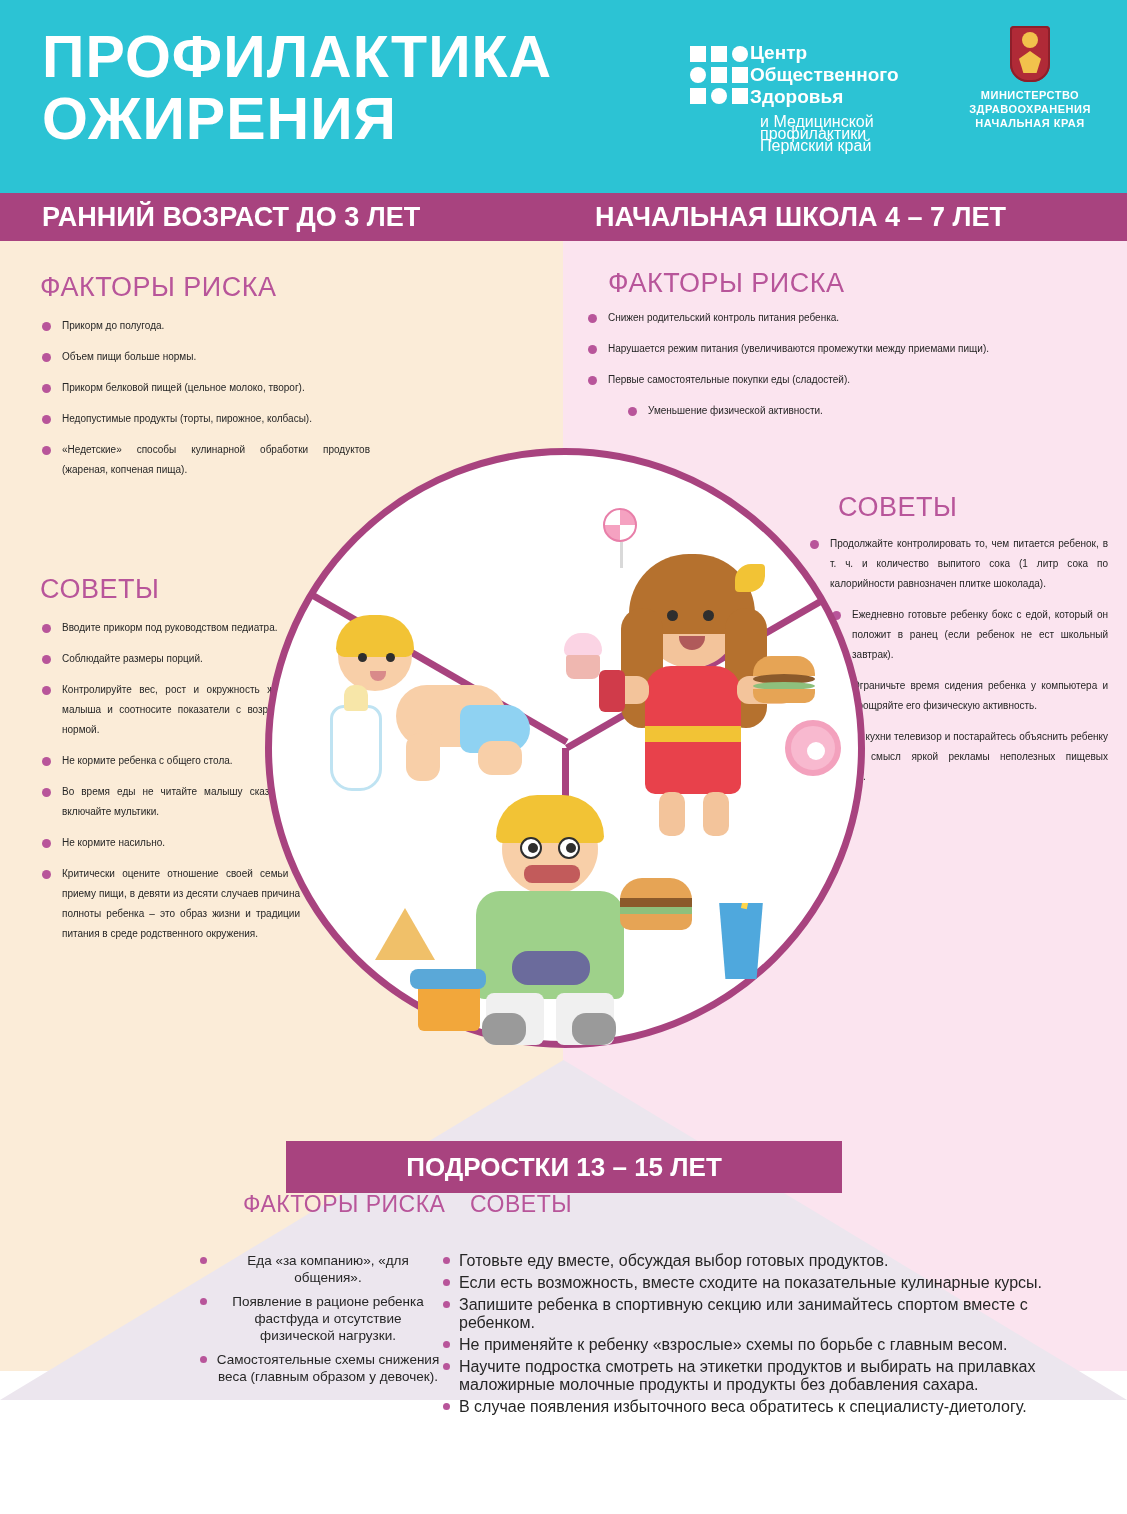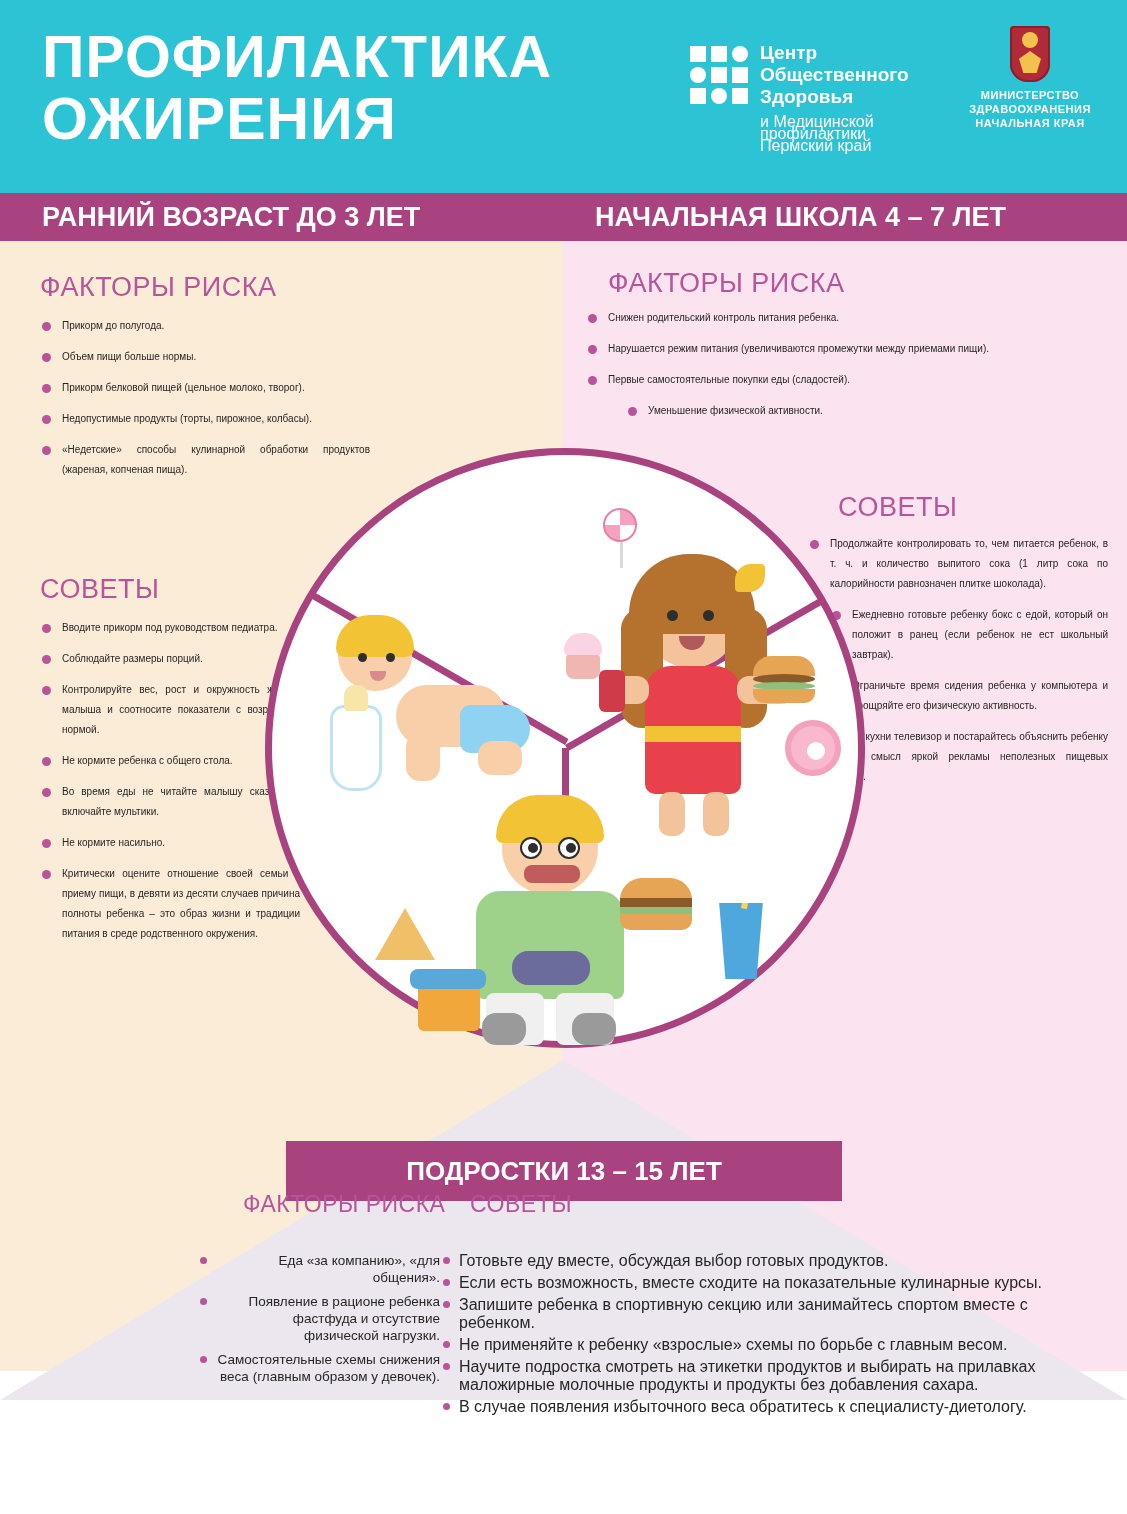--- a/index.html
+++ b/index.html
@@ -23,21 +23,21 @@
     font-size:59px; line-height:62px; letter-spacing:1px;
   }
   .logo-block {
     position:absolute; left:690px; top:42px; width:260px;
   }
   .logo-dots { position:absolute; left:0; top:4px; width:58px; height:58px; }
   .logo-dots span {
     position:absolute; background:#fff; display:block;
   }
   .logo-text {
-    position:absolute; left:70px; top:0px;
+    position:absolute; left:60px; top:0px;
     color:#fff; font-weight:bold; font-size:19px; line-height:22px;
   }
   .logo-sub {
     position:absolute; left:70px; top:74px;
     color:#fff; font-size:16px; line-height:12px;
   }
   .minzdrav {
     position:absolute; left:945px; top:26px; width:170px; text-align:center;
   }
   .coat {
@@ -107,28 +107,28 @@
   
   #right-risk-title { position:absolute; left:608px; top:268px; }
   #right-risk-list  { position:absolute; left:586px; top:308px; width:500px; }
   #right-adv-title  { position:absolute; left:838px; top:492px; }
   #right-adv-list   { position:absolute; left:808px; top:534px; width:300px; }
   #right-risk-list li { text-align:left; }
   #right-adv-list li { text-align:justify; }
 
   
   #bar-teen {
-    position:absolute; left:286px; top:1141px; width:556px; height:60px;
+    position:absolute; left:286px; top:1141px; width:556px; height:52px;
     background:#a8437f; color:#fff; font-weight:bold; font-size:26px;
     display:flex; align-items:center; justify-content:center;
   }
   #teen-risk-title { position:absolute; left:243px; top:1191px; font-size:23px; }
   #teen-adv-title  { position:absolute; left:470px; top:1191px; font-size:23px; }
   #teen-risk-list  { position:absolute; left:200px; top:1252px; width:240px; }
-  #teen-risk-list li { font-size:13.5px; line-height:17px; margin-bottom:7px; text-align:right; padding-left:16px;}
+  #teen-risk-list li { font-size:13.5px; line-height:17px; margin-bottom:7px; text-align:center; padding-left:16px;}
   #teen-risk-list li:before { width:7px; height:7px; top:5px; left:0; }
   #teen-adv-list   { position:absolute; left:443px; top:1252px; width:620px; }
   #teen-adv-list li { font-size:16px; line-height:18px; margin-bottom:4px; padding-left:16px; }
   #teen-adv-list li:before { width:7px; height:7px; top:5px; left:0; }
 
   
   .circle-wrap {
     position:absolute; left:265px; top:448px; width:600px; height:600px;
   }
   .circle {

